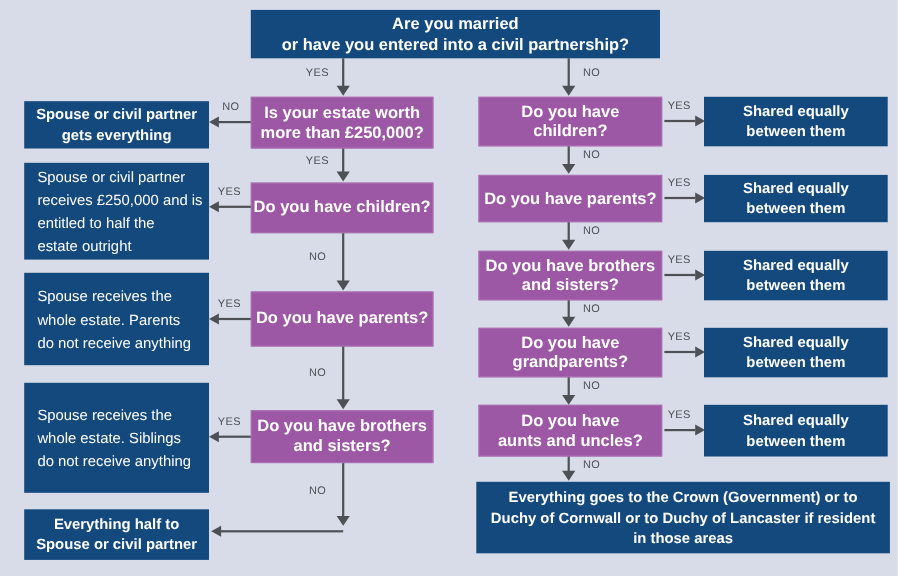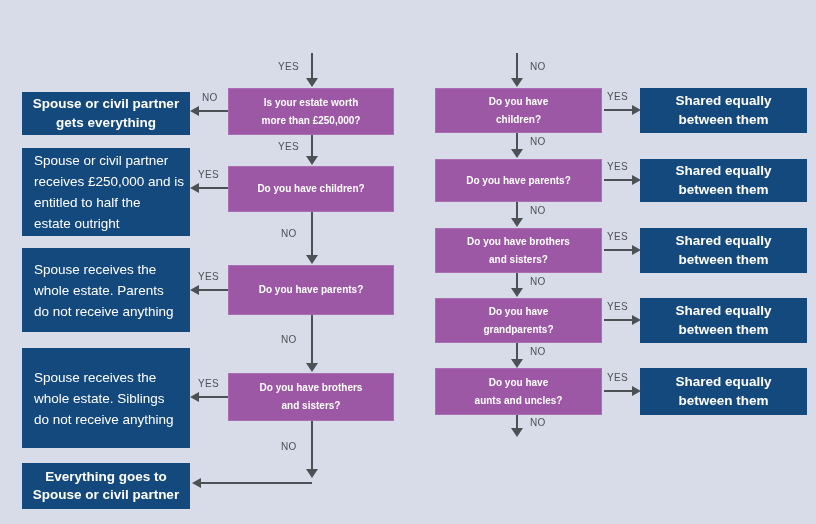--- a/index.html
+++ b/index.html
@@ -14,21 +14,21 @@
     position:absolute;
     display:flex;align-items:center;justify-content:center;
     text-align:center;color:#fff;
     white-space:pre-line;
     box-sizing:border-box;
   }
   .navy{background:var(--navy,#14497e);}
   .purple{
     background:var(--purple,#9c58a4);
     border:1px solid var(--purple_border,#aa6eb2);
-    font-weight:bold;font-size:10px;line-height:18px;
+    font-weight:bold;font-size:15px;line-height:18px;
   }
   .b{font-weight:bold;font-size:13.5px;line-height:18.5px;}
   .reg{
     font-weight:400;font-size:13.5px;line-height:21px;
     justify-content:flex-start;text-align:left;
     padding-left:12px;padding-right:4px;
   }
   .title{font-weight:bold;font-size:15px;line-height:19px;}
   .vline,.hline{position:absolute;background:var(--arrow,#4d5055);}
   .vline{width:2px;}
@@ -40,41 +40,43 @@
   .lbl{
     position:absolute;font-size:10px;font-weight:normal;
     color:var(--arrow,#4d5055);letter-spacing:0.3px;
   }
 </style>
 </head>
 <body>
 
 <div class="canvas" style="--navy: #14497e; --purple: #9c58a4; --purple_border: #aa6eb2; --background: #d8dce8; --arrow: #4d5055;">
 
+  <div class="box navy title" style="left:228px;top:9px;width:372px;height:44px">Are you married
+or have you entered into a civil partnership?</div>
 
   <div class="box purple" style="left:228px;top:88px;width:166px;height:47px">Is your estate worth
 more than £250,000?</div>
   <div class="box purple" style="left:228px;top:166px;width:166px;height:46px">Do you have children?</div>
   <div class="box purple" style="left:228px;top:265px;width:166px;height:50px">Do you have parents?</div>
   <div class="box purple" style="left:228px;top:373px;width:166px;height:48px">Do you have brothers
 and sisters?</div>
 
   <div class="box navy b" style="left:22px;top:92px;width:168px;height:43px">Spouse or civil partner
 gets everything</div>
   <div class="box navy reg" style="left:22px;top:148px;width:168px;height:88px">Spouse or civil partner
 receives £250,000 and is
 entitled to half the
 estate outright</div>
   <div class="box navy reg" style="left:22px;top:248px;width:168px;height:84px">Spouse receives the
 whole estate. Parents
 do not receive anything</div>
   <div class="box navy reg" style="left:22px;top:348px;width:168px;height:100px">Spouse receives the
 whole estate. Siblings
 do not receive anything</div>
-  <div class="box navy b" style="left:22px;top:463px;width:168px;height:46px">Everything goes to
+  <div class="box navy b" style="left:22px;top:463px;width:168px;height:46px">Everything half to
 Spouse or civil partner</div>
 
   <div class="box purple" style="left:435px;top:88px;width:167px;height:45px">Do you have
 children?</div>
   <div class="box purple" style="left:435px;top:159px;width:167px;height:43px">Do you have parents?</div>
   <div class="box purple" style="left:435px;top:228px;width:167px;height:45px">Do you have brothers
 and sisters?</div>
   <div class="box purple" style="left:435px;top:298px;width:167px;height:45px">Do you have
 grandparents?</div>
   <div class="box purple" style="left:435px;top:368px;width:167px;height:47px">Do you have
@@ -84,20 +86,23 @@
 between them</div>
   <div class="box navy b" style="left:640px;top:159px;width:167px;height:43px">Shared equally
 between them</div>
   <div class="box navy b" style="left:640px;top:228px;width:167px;height:45px">Shared equally
 between them</div>
   <div class="box navy b" style="left:640px;top:298px;width:167px;height:45px">Shared equally
 between them</div>
   <div class="box navy b" style="left:640px;top:368px;width:167px;height:47px">Shared equally
 between them</div>
 
+  <div class="box navy b" style="left:433px;top:438px;width:376px;height:65px;line-height:19px">Everything goes to the Crown (Government) or to
+Duchy of Cornwall or to Duchy of Lancaster if resident
+in those areas</div>
 
   <div class="vline" style="left:311px;top:53px;height:26px"></div>
   <div class="head hd" style="left:306px;top:78px"></div>
   <div class="lbl" style="left:278px;top:61px">YES</div>
 
   <div class="vline" style="left:516px;top:53px;height:26px"></div>
   <div class="head hd" style="left:511px;top:78px"></div>
   <div class="lbl" style="left:530px;top:61px">NO</div>
 
   <div class="hline" style="left:197px;top:110px;width:31px"></div>

